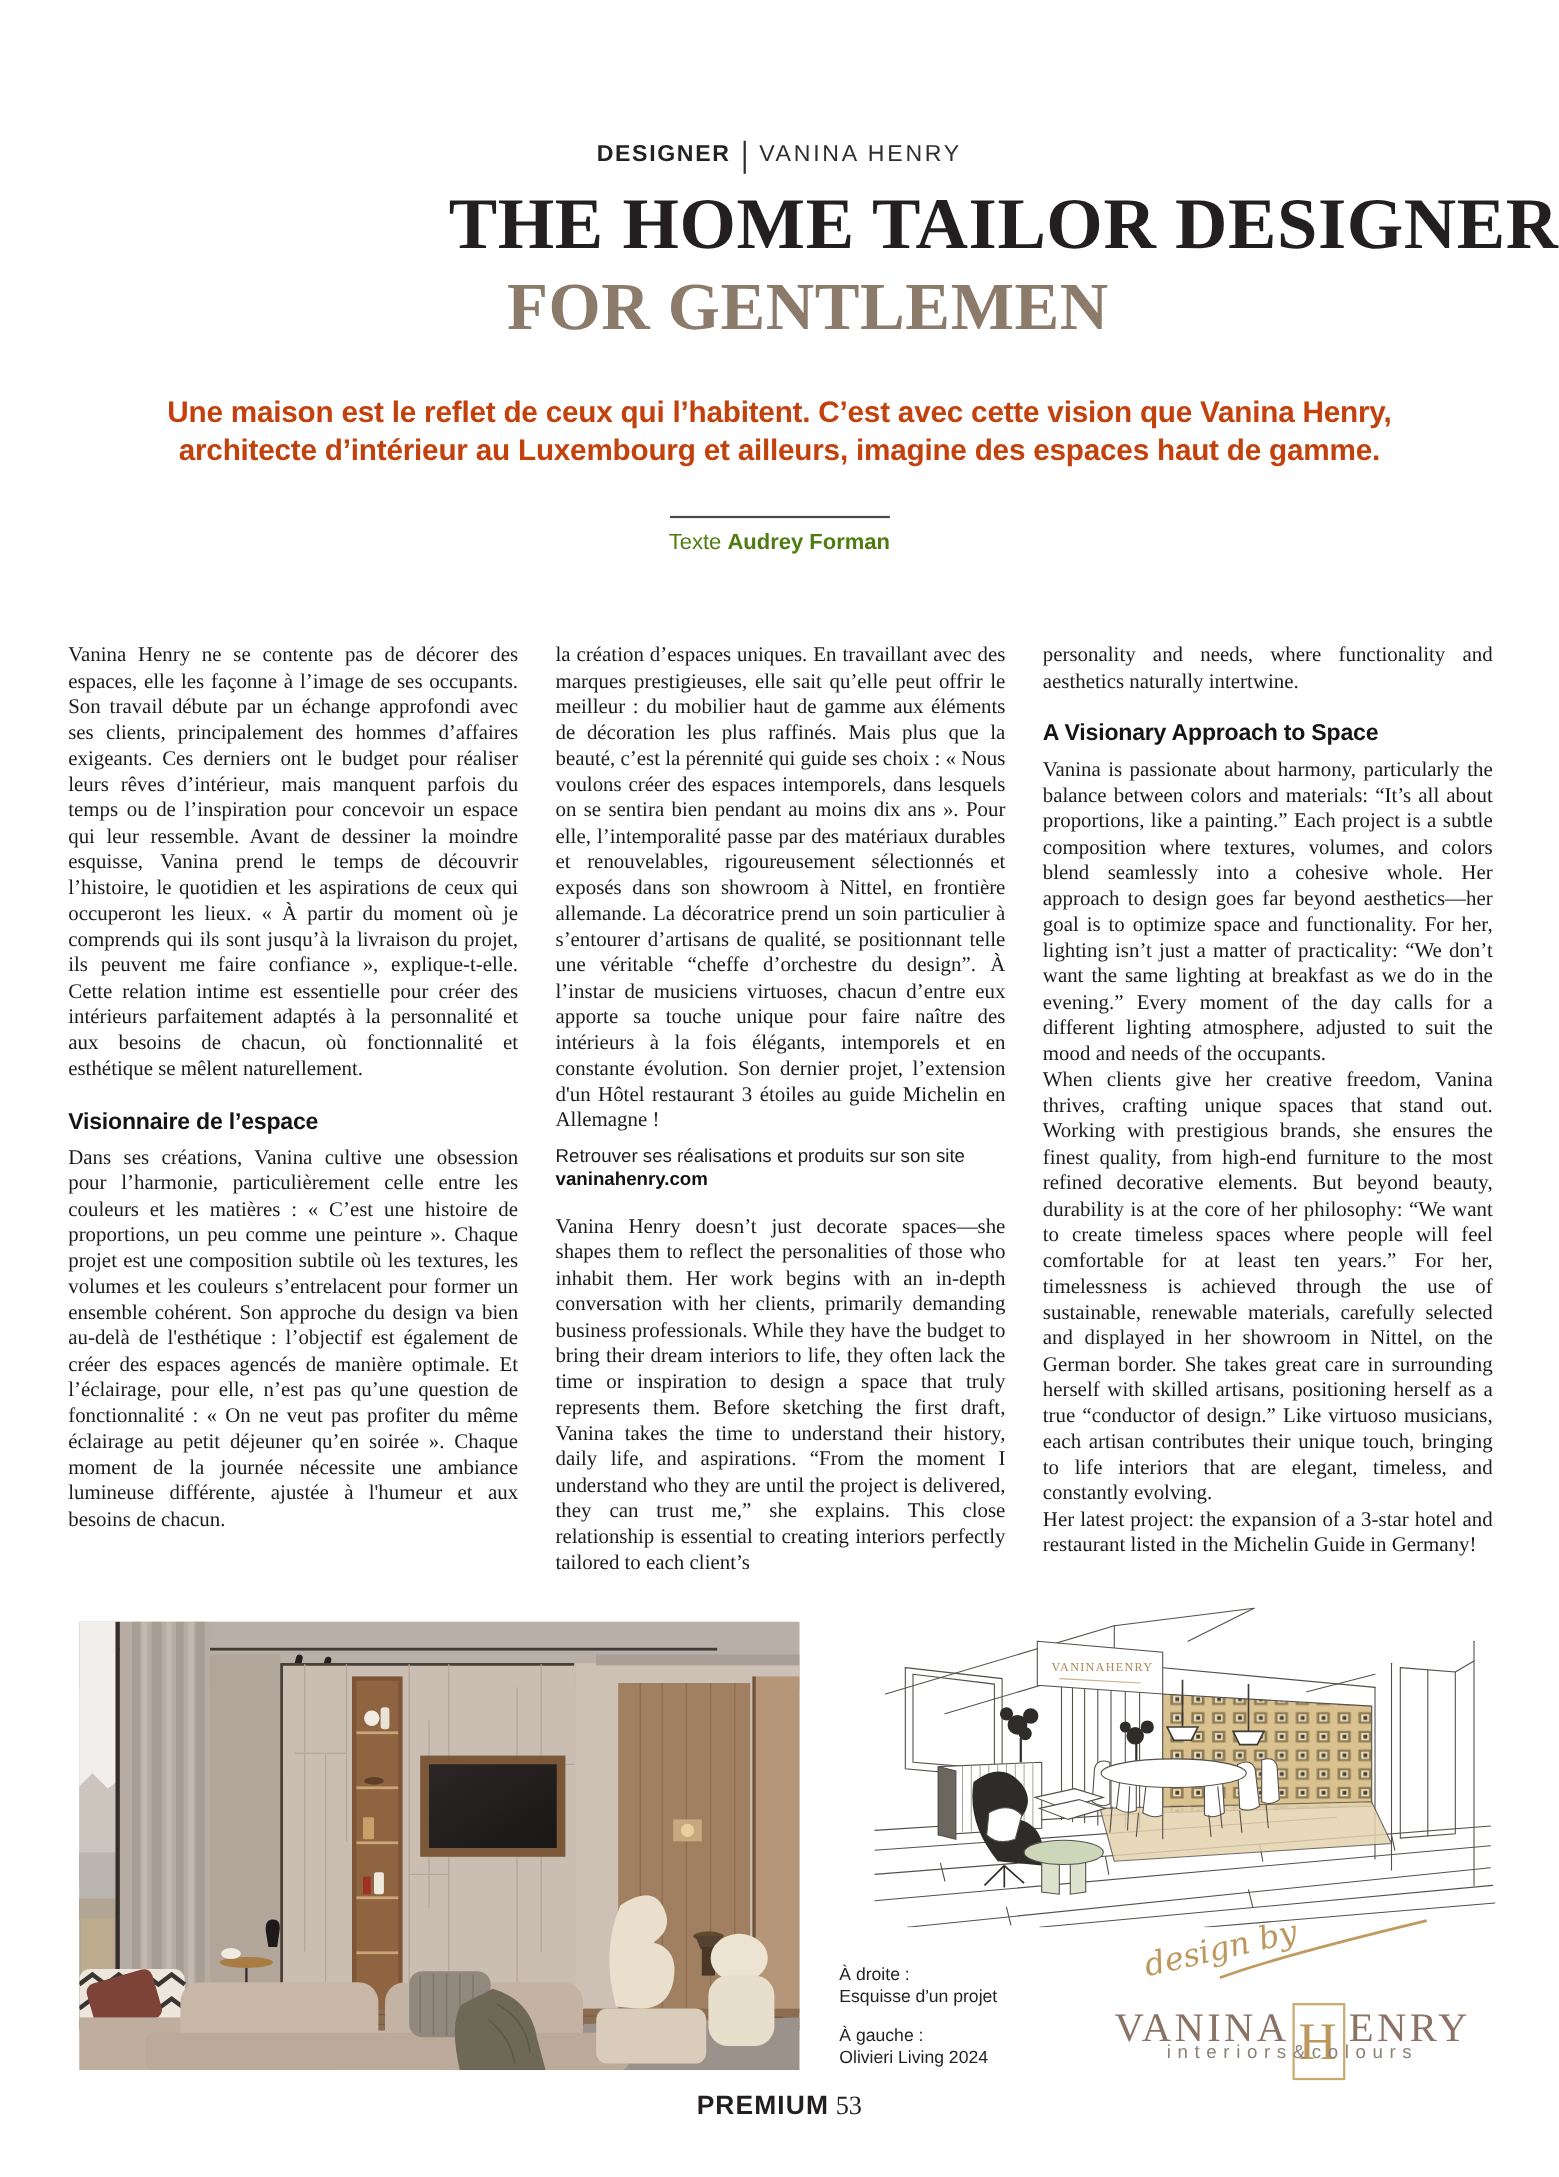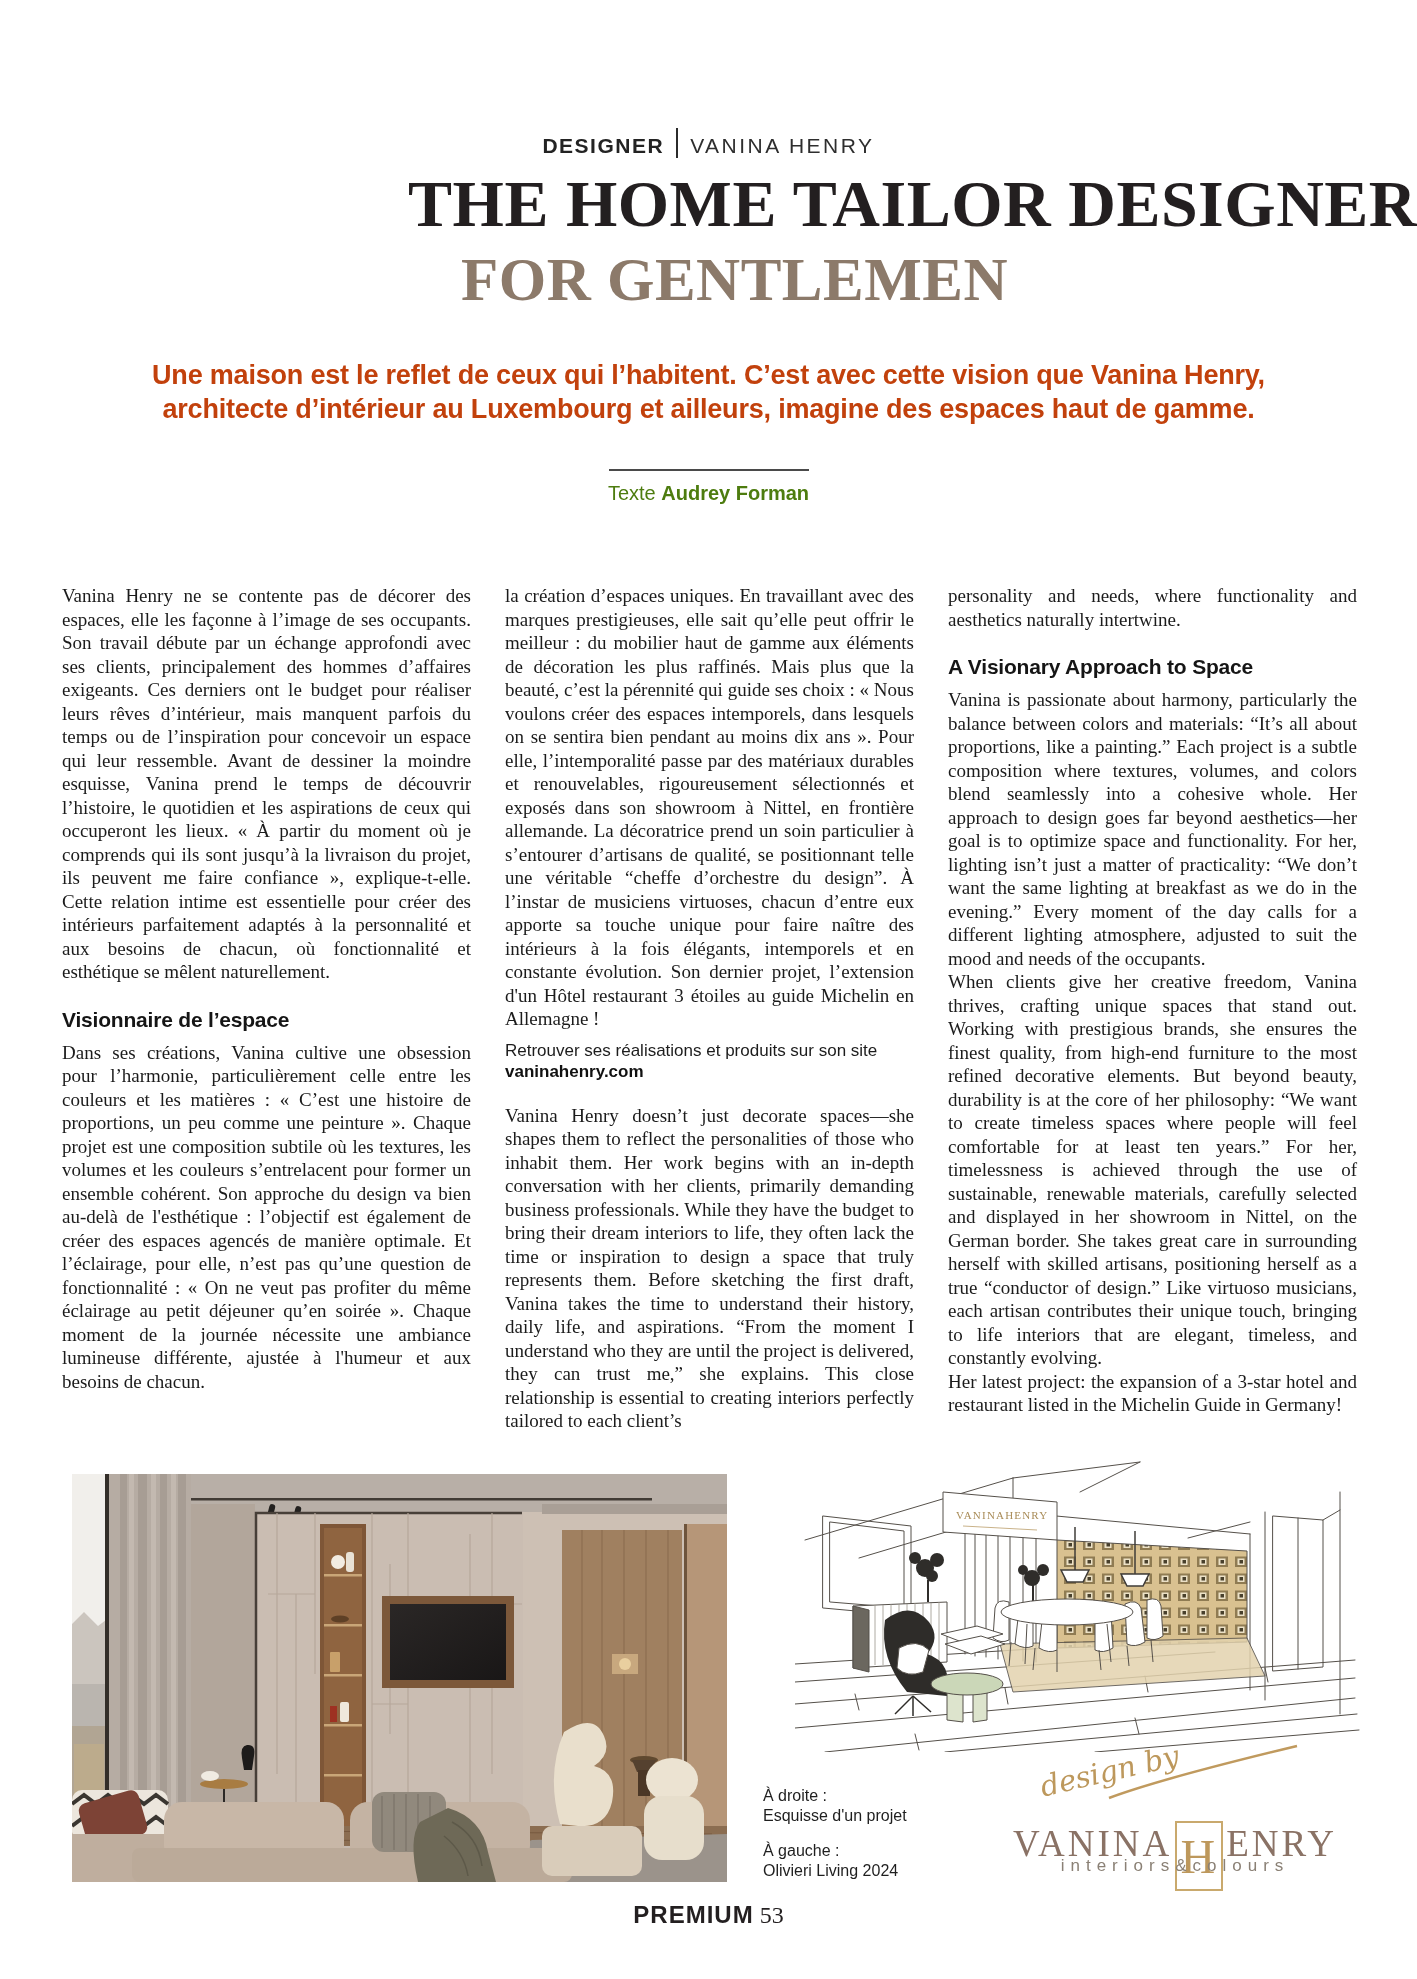--- a/index.html
+++ b/index.html
@@ -1,20 +1,20 @@
 <!DOCTYPE html>
 <html><head>
 <meta charset="utf-8">
 <style>
   html,body{margin:0;padding:0;}
   body{width:1417px;height:1979px;position:relative;background:#ffffff;overflow:hidden;
        font-family:"Liberation Sans",sans-serif;color:#1b1b1b;}
   
   .kicker{position:absolute;top:128px;left:0;width:100%;display:flex;justify-content:center;
-          align-items:flex-end;gap:12px;font-size:21px;color:#232323;}
+          align-items:flex-start;gap:12px;font-size:21px;color:#232323;}
   .k-bold{font-weight:800;letter-spacing:1.5px;}
   .k-div{width:2px;height:30px;background:#2b2b2b;}
   .k-light{font-weight:400;letter-spacing:2.5px;color:#2e2e2e;}
   .title1{position:absolute;top:166px;left:0;width:100%;margin:0;text-align:right;
           font-family:"Liberation Serif",serif;font-weight:700;font-size:66px;line-height:76px;
           color:#231f20;letter-spacing:.5px;}
   .title2{position:absolute;top:244px;left:0;width:100%;margin:0;text-align:center;
           font-family:"Liberation Serif",serif;font-weight:700;font-size:61px;line-height:72px;
           color:#8c7a6a;letter-spacing:.5px;padding-left:26px;}
   .subtitle{position:absolute;top:358px;left:0;width:100%;margin:0;text-align:center;

